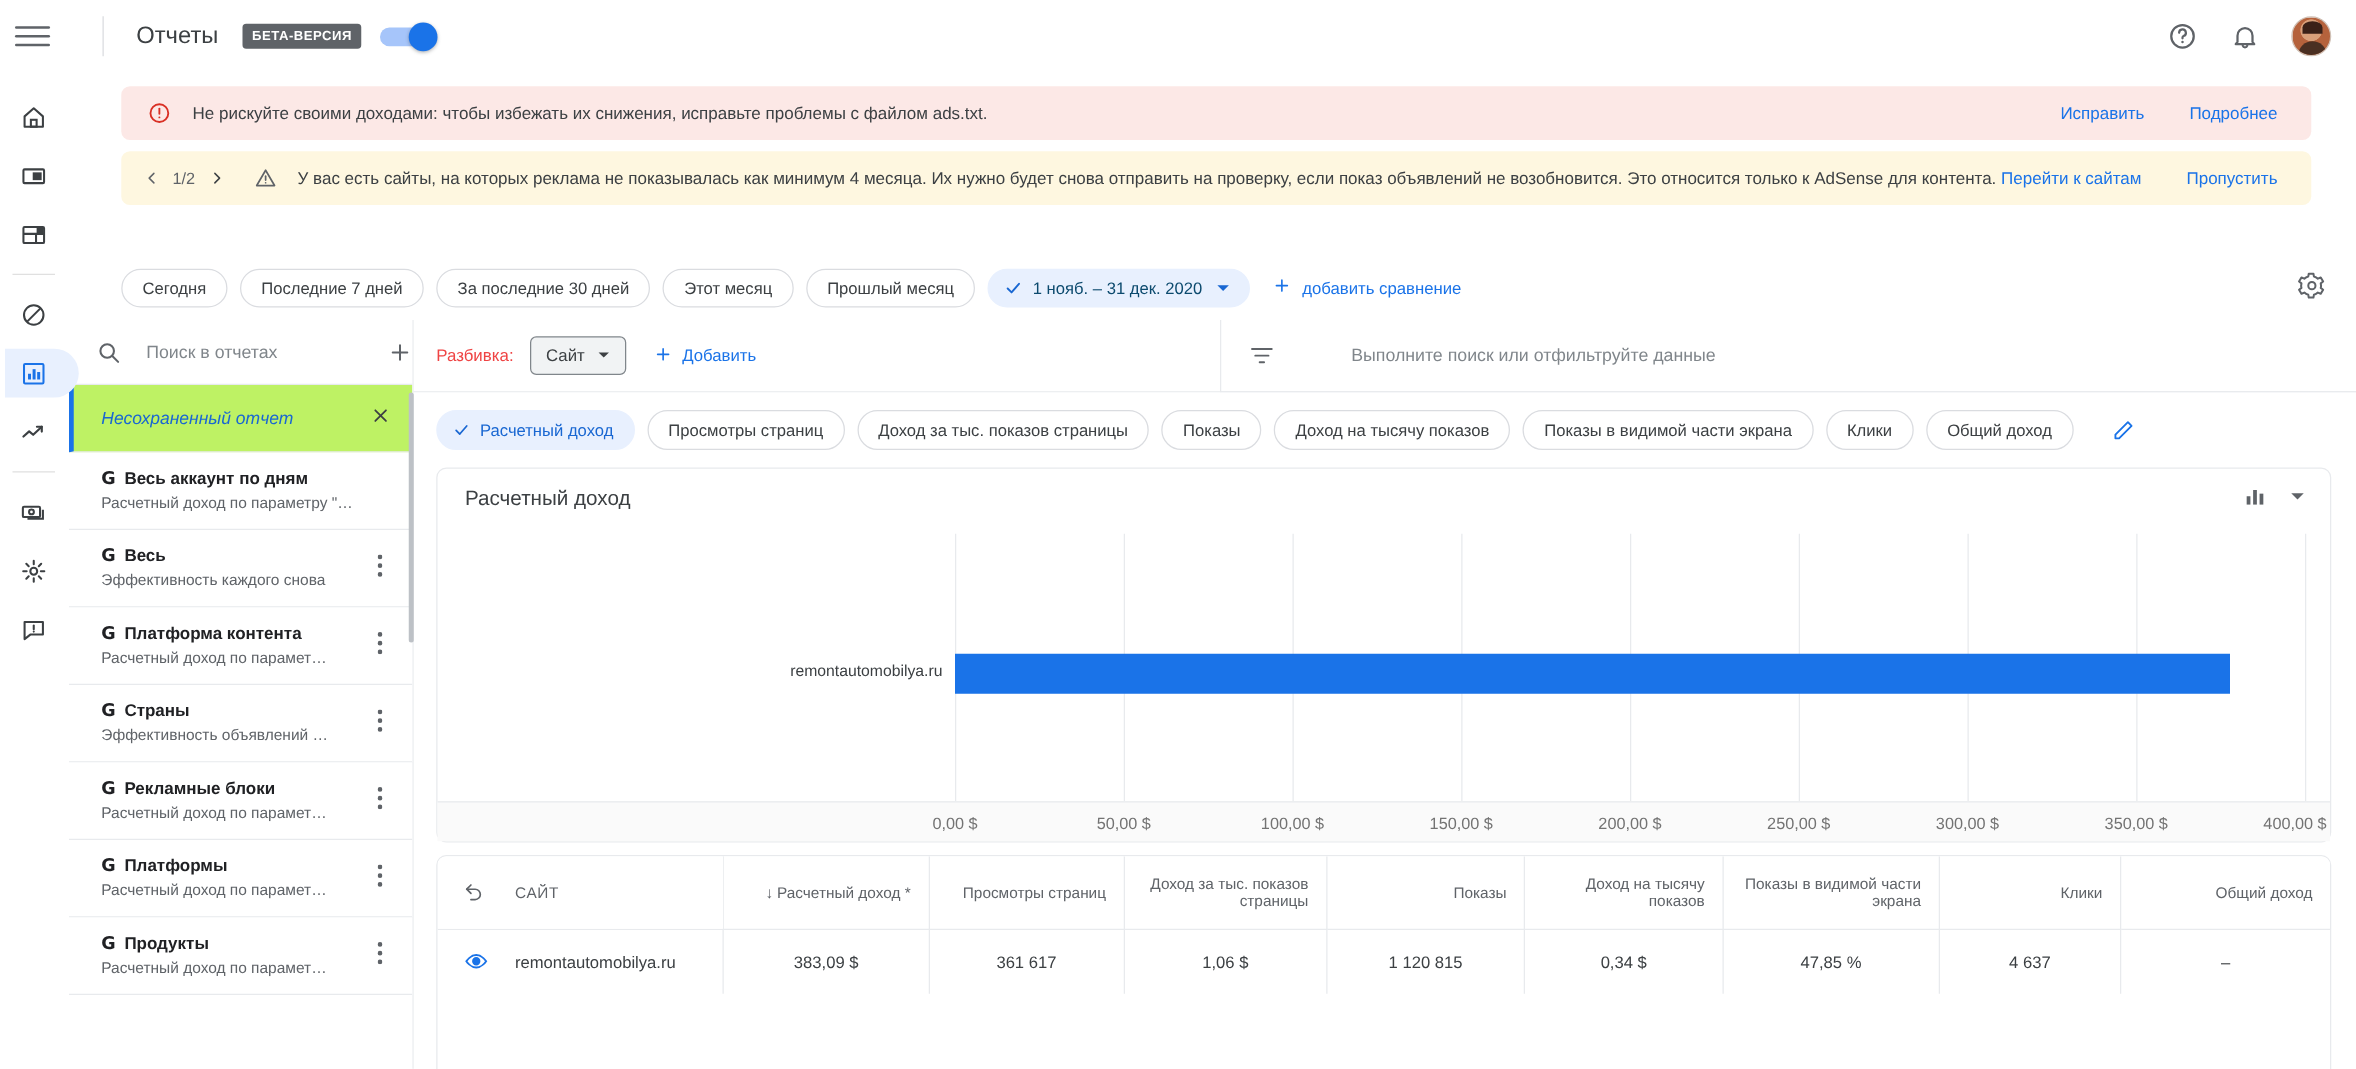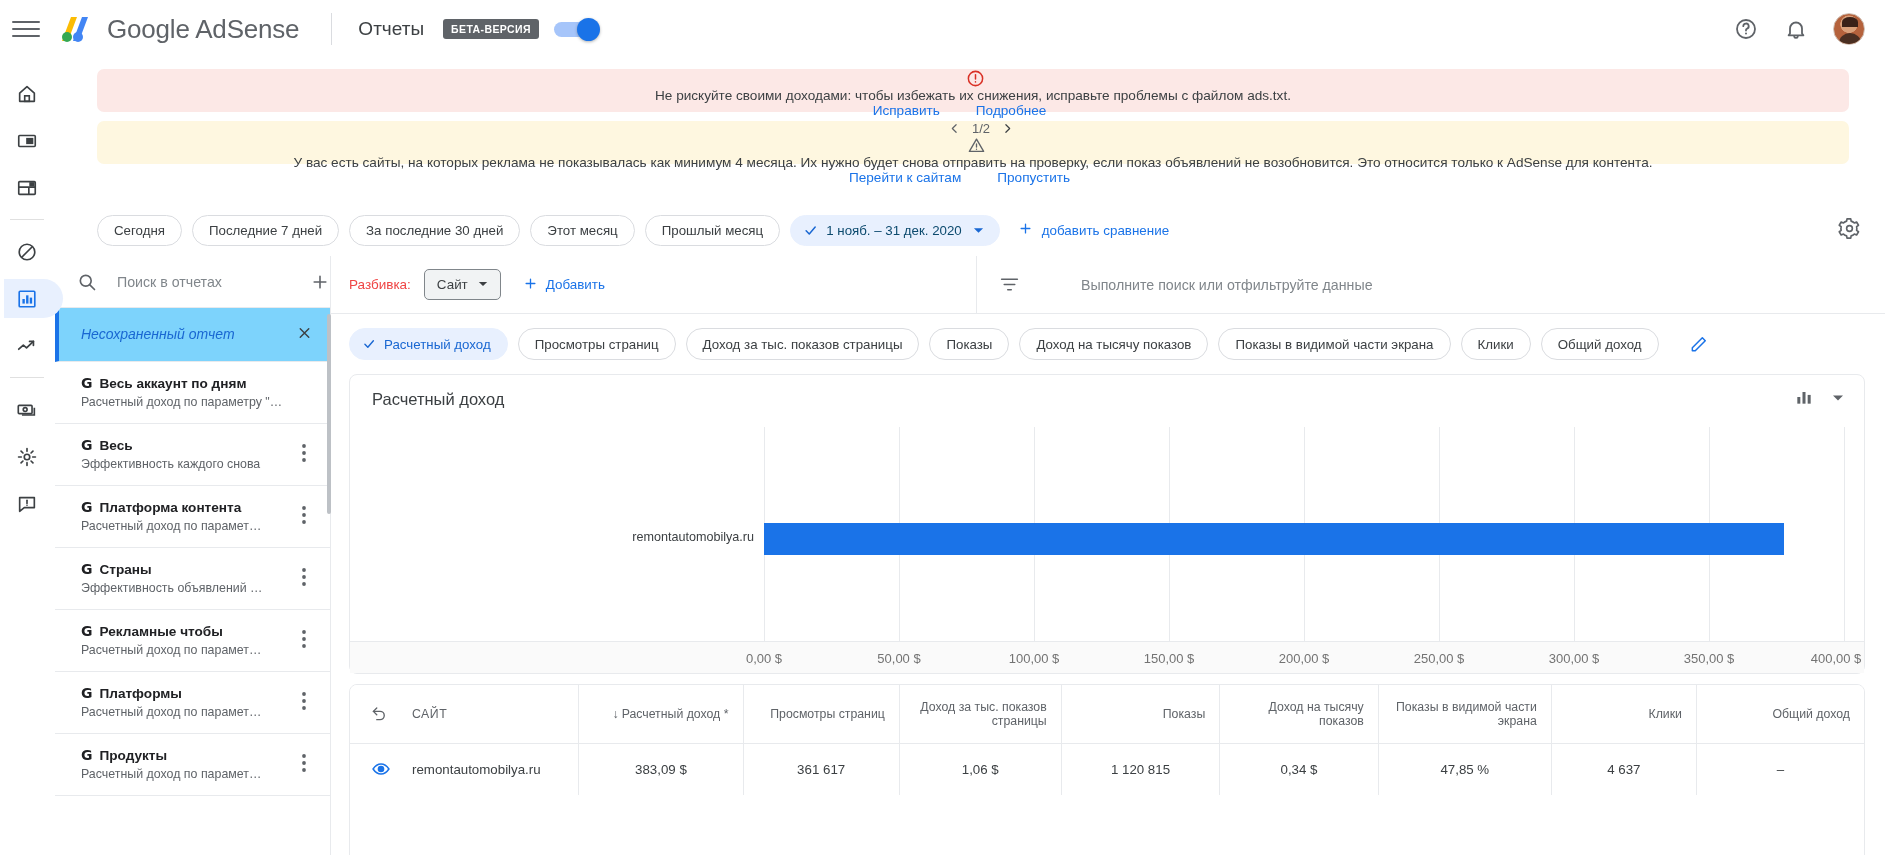--- a/index.html
+++ b/index.html
@@ -80,21 +80,21 @@
 
   
   .content {
     position: absolute; top: 59px; left: 55px; width: 1830px; height: 796px;
     background: #fff;
   }
 
   
   .banner {
     position: relative; margin: 0 auto; border-radius: 7px;
-    display: flex; align-items: center; font-size: 13.6px; flex-direction: column;
+    display: flex; align-items: center; font-size: 13.6px;
   }
   .banner-red {
     margin-top: 10px; margin-left: 42px; width: 1752px; height: 43px;
     background: #fce8e6; color: #3c4043;
   }
   .banner-yellow {
     margin-top: 9px; margin-left: 42px; width: 1752px; height: 43px;
     background: #fef7e0; color: #3c4043;
   }
   .banner .b-icon { margin-left: 21px; margin-right: 17px; display: flex; }
@@ -146,21 +146,21 @@
   }
   .rsearch input::placeholder { color: #80868b; }
   .rsearch .plus { color: #5f6368; cursor: pointer; display:flex; margin-left: 8px; }
 
   .rlist { position: absolute; top: 52px; left: 0; right: 0; bottom: 0; overflow: hidden; }
   .ritem {
     position: relative; padding: 13px 44px 14px 26px;
     border-bottom: 1px solid #e8eaed; cursor: pointer; background: #fff;
   }
   .ritem.unsaved {
-    background: #7dd3fc; border-left: 4px solid #1a73e8; padding: 18px 64px 19px 22px;
+    background: #bef264; border-left: 4px solid #1a73e8; padding: 18px 64px 19px 22px;
   }
   .ritem.unsaved .rtitle {
     color: #1967d2; font-style: italic; font-weight: normal; font-size: 14px;
   }
   .rtitle {
     font-size: 13.6px; color: #202124; font-weight: bold;
     display: flex; align-items: baseline; gap: 7px;
     white-space: nowrap; overflow: hidden;
   }
   .g-mark { font-weight: bold; color: #202124; font-size: 14px; font-family: "DejaVu Sans", sans-serif; }
@@ -271,31 +271,20 @@
 </style>
 </head>
 <body>
 
 <div class="topbar">
   <div class="hamburger">
       <i></i>
       <i></i>
       <i></i>
     </div>
-  <div class="brand">
-    <div class="brand-logo">
-      <svg width="38" height="32" viewBox="0 0 38 32">
-        <path d="M13 4 L19 4 L10 28 L4 28 Z" fill="#fbbc04"></path>
-        <circle cx="9" cy="24" r="5" fill="#34a853"></circle>
-        <path d="M24 4 L30 4 L21 28 L15 28 Z" fill="#4285f4"></path>
-        <circle cx="20" cy="24" r="5" fill="#4285f4"></circle>
-      </svg>
-    </div>
-    <div class="brand-name">Google AdSense</div>
-  </div>
   <div class="brand-sep"></div>
   <div class="page-title">Отчеты</div>
   <div class="beta-badge">БЕТА-ВЕРСИЯ</div>
   <div class="toggle">
       <div class="knob"></div>
     </div>
   <div class="topbar-right">
     <div class="icon-btn">
       <svg width="24" height="24" viewBox="0 0 24 24" fill="none" stroke="#5f6368" stroke-width="1.8">
         <circle cx="12" cy="12" r="9"></circle>
@@ -533,21 +522,21 @@
               <circle cx="2" cy="2" r="1.9" fill="#5f6368"></circle>
               <circle cx="2" cy="9" r="1.9" fill="#5f6368"></circle>
               <circle cx="2" cy="16" r="1.9" fill="#5f6368"></circle>
             </svg>
         </span>
       </div>
 
       <div class="ritem">
         <div class="rtitle">
             <span class="g-mark">G</span>
-            <span>Рекламные чтобы</span>
+            <span>Рекламные блоки</span>
           </div>
         <div class="rsub">Расчетный доход по парамет…</div>
         <span class="dots">
           <svg width="4" height="18" viewBox="0 0 4 18">
               <circle cx="2" cy="2" r="1.9" fill="#5f6368"></circle>
               <circle cx="2" cy="9" r="1.9" fill="#5f6368"></circle>
               <circle cx="2" cy="16" r="1.9" fill="#5f6368"></circle>
             </svg>
         </span>
       </div>

